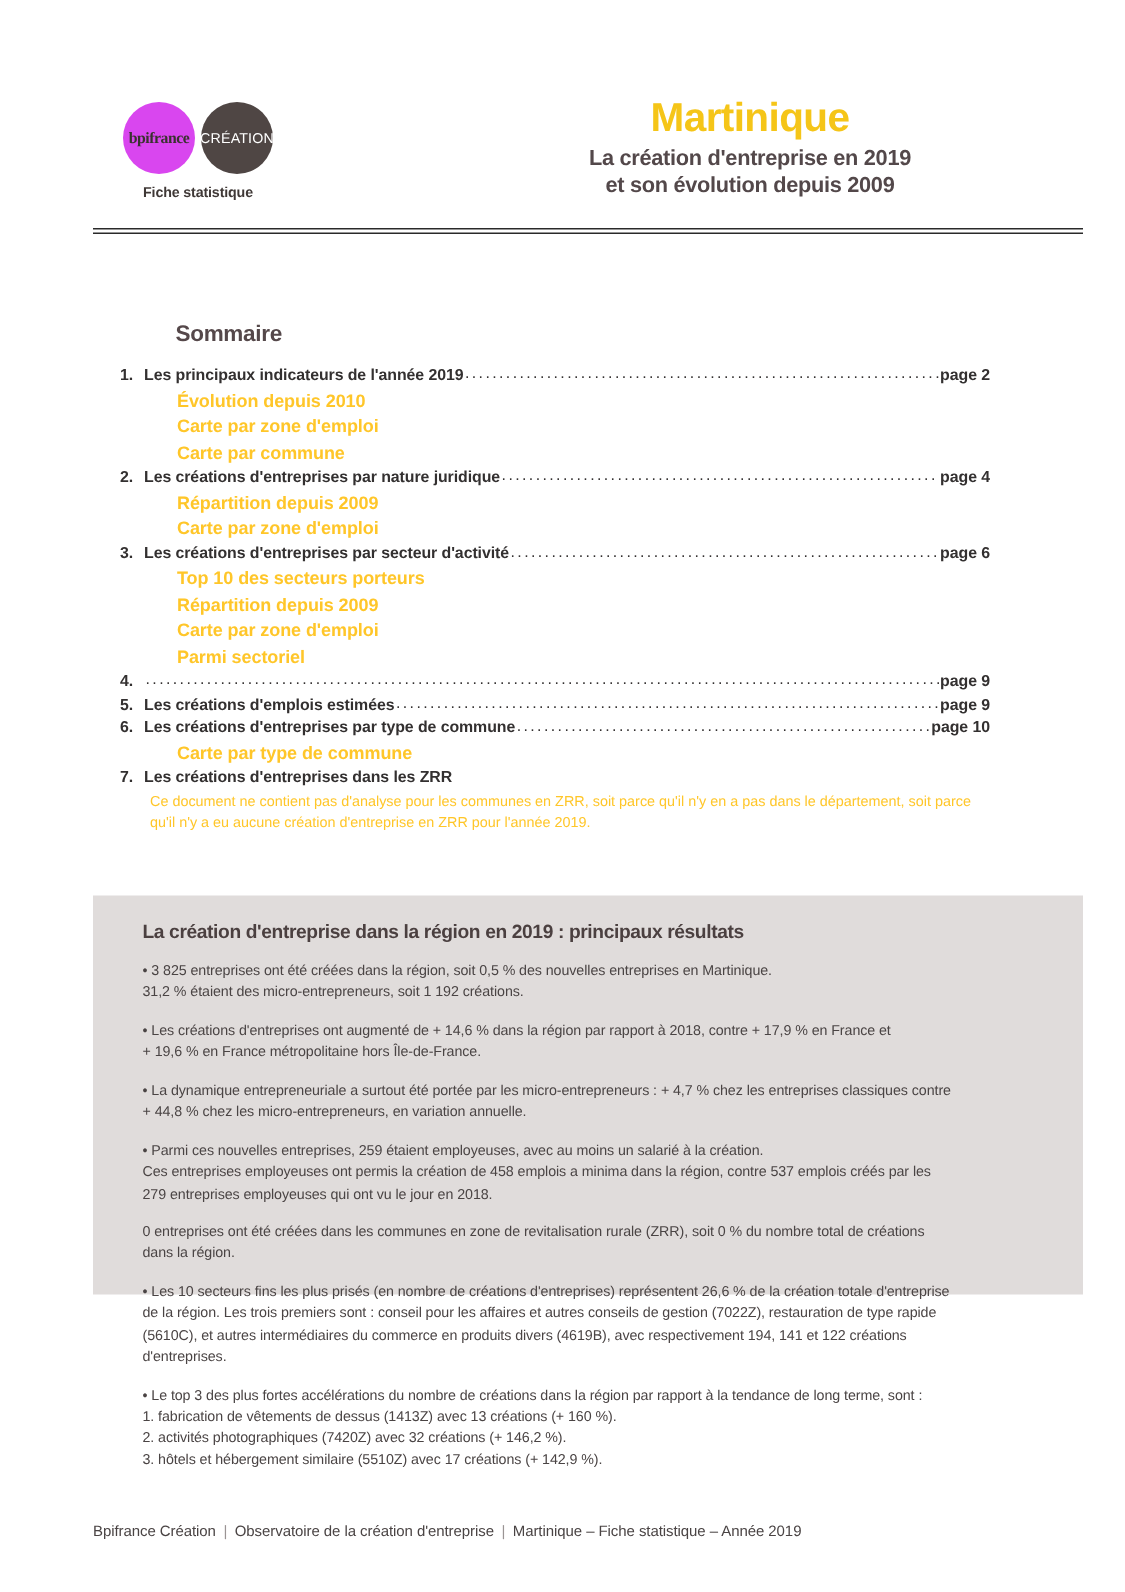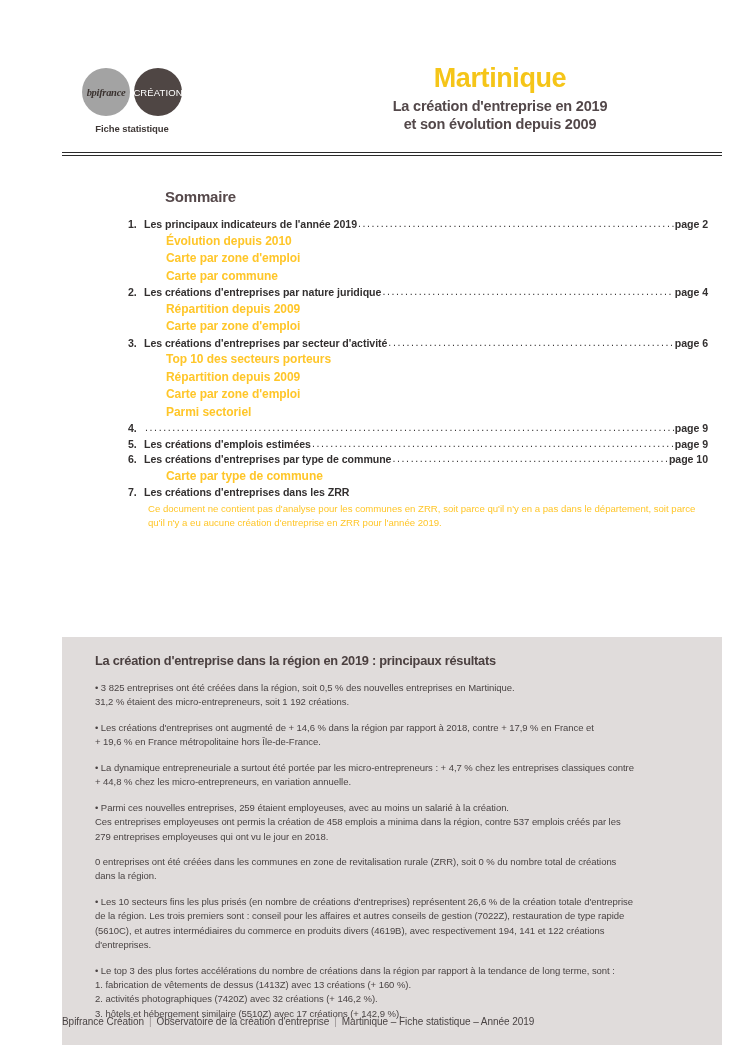--- a/index.html
+++ b/index.html
@@ -37,22 +37,21 @@
   }
   .circle {
     width: 48px; height: 48px;
     border-radius: 50%;
     display: flex;
     align-items: center;
     justify-content: center;
     position: relative;
   }
   .circle-bpi {
-    background: #a3a3a3;
-    font-style: italic;
+    background: #d946ef;
   }
   .circle-bpi .logo-text {
     font-family: "Liberation Serif", serif;
     font-weight: bold;
     font-size: 10.5px;
     color: #3a322f;
     letter-spacing: -0.3px;
   }
   .circle-creation {
     background: #4f4644;
@@ -101,23 +100,22 @@
     left: 62px; top: 152px;
     width: 660px;
     height: 4px;
     border-top: 1.2px solid #2a2a2a;
     border-bottom: 1.2px solid #2a2a2a;
   }
 
   
   .toc {
     position: absolute;
-    left: 0; top: 188px;
+    left: 0; top: 214px;
     width: 662px;
-    margin-left: 48px;
   }
   .toc-heading {
     margin-left: 117px;
     font-size: 15px;
     font-weight: bold;
     color: #55484a;
     letter-spacing: -0.2px;
   }
   .toc-list {
     margin-top: 13px;
@@ -170,24 +168,23 @@
     color: #ffc629;
     line-height: 1.45;
     max-width: 560px;
   }
 
   
   .results-box {
     position: absolute;
     left: 62px; top: 597px;
     width: 660px;
-    height: 408px;
+    height: 266px;
     background: #e0dcdb;
     padding: 16px 28px 14px 33px;
-    margin-top: 40px;
   }
   .results-title {
     font-size: 12.8px;
     font-weight: bold;
     color: #4b4040;
     letter-spacing: -0.25px;
     margin-bottom: 13px;
   }
   .bullet-group {
     margin-bottom: 11px;

